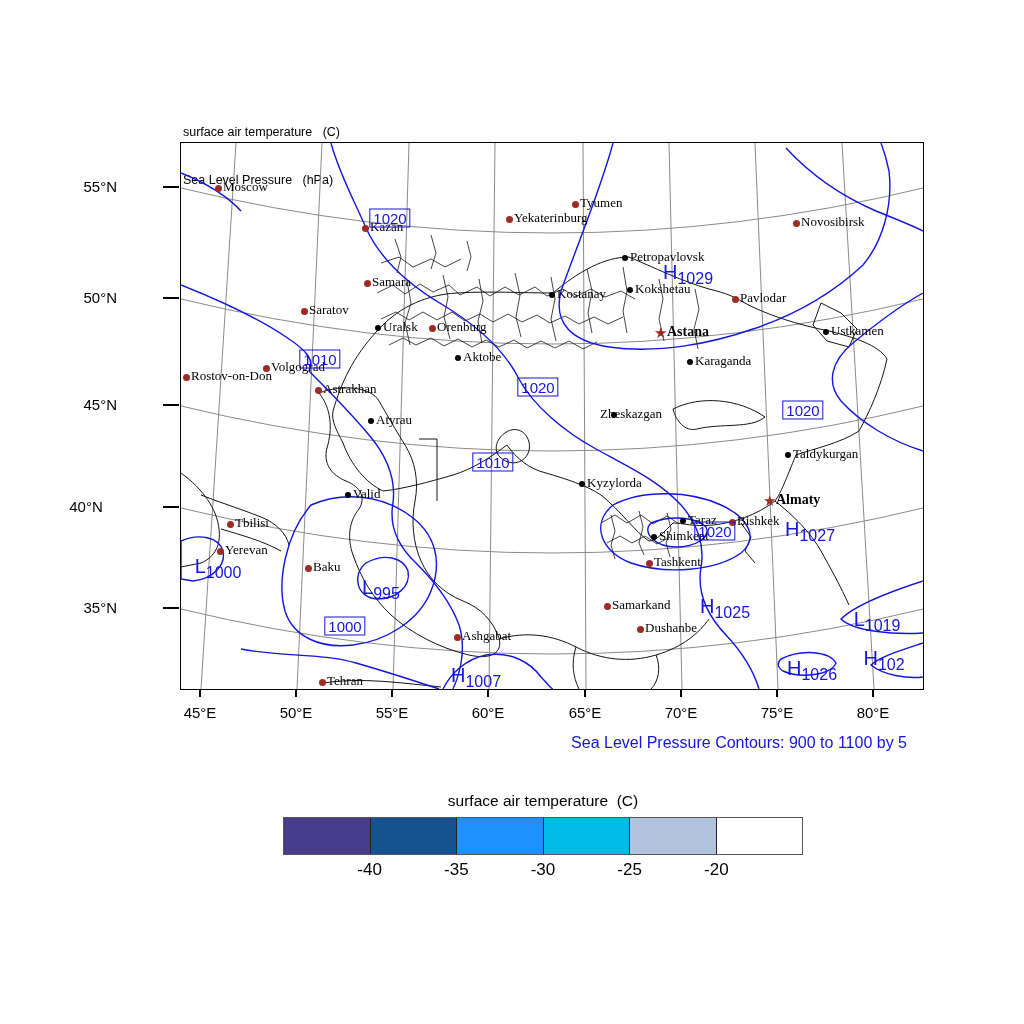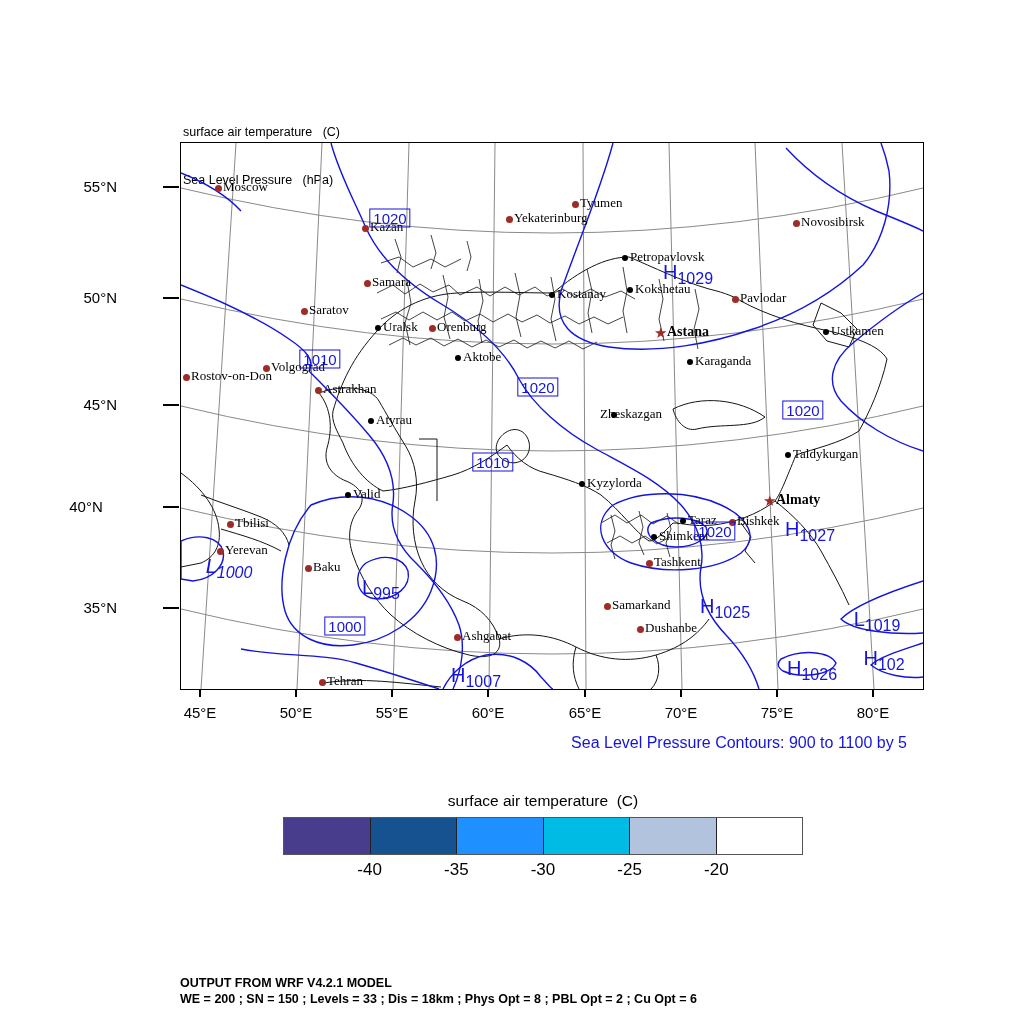--- a/index.html
+++ b/index.html
@@ -215,21 +215,21 @@
       <div class="dot red-dot" style="left: 318.5px; top: 678.5px;"></div>
       <div class="city-label" style="left: 327px; top: 673px;">Tehran</div>
       <div class="pbox" style="left: 390px; top: 218px;">1020</div>
       <div class="phl" style="left: 688px; top: 274px;"><span class="hl-letter">H</span><span class="hl-sub">1029</span></div>
       <div class="pbox" style="left: 320px; top: 359px;">1010</div>
       <div class="pbox" style="left: 538px; top: 387px;">1020</div>
       <div class="pbox" style="left: 803px; top: 410px;">1020</div>
       <div class="pbox" style="left: 493px; top: 462px;">1010</div>
       <div class="pbox" style="left: 715px; top: 531px;">1020</div>
       <div class="phl" style="left: 810px; top: 531px;"><span class="hl-letter">H</span><span class="hl-sub">1027</span></div>
-      <div class="phl" style="left: 229px; top: 568px; font-style: italic;"><span class="hl-letter">L</span><span class="hl-sub">1000</span></div>
+      <div class="phl" style="left: 218px; top: 568px;"><span class="hl-letter">L</span><span class="hl-sub">1000</span></div>
       <div class="phl" style="left: 381px; top: 589px;"><span class="hl-letter">L</span><span class="hl-sub">995</span></div>
       <div class="pbox" style="left: 345px; top: 626px;">1000</div>
       <div class="phl" style="left: 725px; top: 608px;"><span class="hl-letter">H</span><span class="hl-sub">1025</span></div>
       <div class="phl" style="left: 877px; top: 621px;"><span class="hl-letter">L</span><span class="hl-sub">1019</span></div>
       <div class="phl" style="left: 476px; top: 677px;"><span class="hl-letter">H</span><span class="hl-sub">1007</span></div>
       <div class="phl" style="left: 812px; top: 670px;"><span class="hl-letter">H</span><span class="hl-sub">1026</span></div>
       <div class="phl" style="left: 884px; top: 660px;"><span class="hl-letter">H</span><span class="hl-sub">102</span></div>
       <div class="cbar-tick" style="left: 341.667px;">-40</div>
       <div class="cbar-tick" style="left: 428.333px;">-35</div>
       <div class="cbar-tick" style="left: 515px;">-30</div>
@@ -242,18 +242,14 @@
   <div class="abs cbar-title">surface air temperature  (C)</div>
   <div class="abs" id="colorbar-bar">
       <div class="cbar-seg" style="background: rgb(71, 61, 140);"></div>
       <div class="cbar-seg" style="background: rgb(22, 82, 143);"></div>
       <div class="cbar-seg" style="background: rgb(30, 144, 255);"></div>
       <div class="cbar-seg" style="background: rgb(0, 188, 228);"></div>
       <div class="cbar-seg" style="background: rgb(177, 195, 221);"></div>
       <div class="cbar-seg" style="background: rgb(255, 255, 255);"></div>
     </div>
 
-  <div class="abs footer">
-    <div>OUTPUT FROM WRF V4.2.1 MODEL</div>
-    <div>WE = 200 ; SN = 150 ; Levels = 33 ; Dis = 18km ; Phys Opt = 8 ; PBL Opt = 2 ; Cu Opt = 6</div>
-  </div>
 
 </div>
 
 </body></html>

